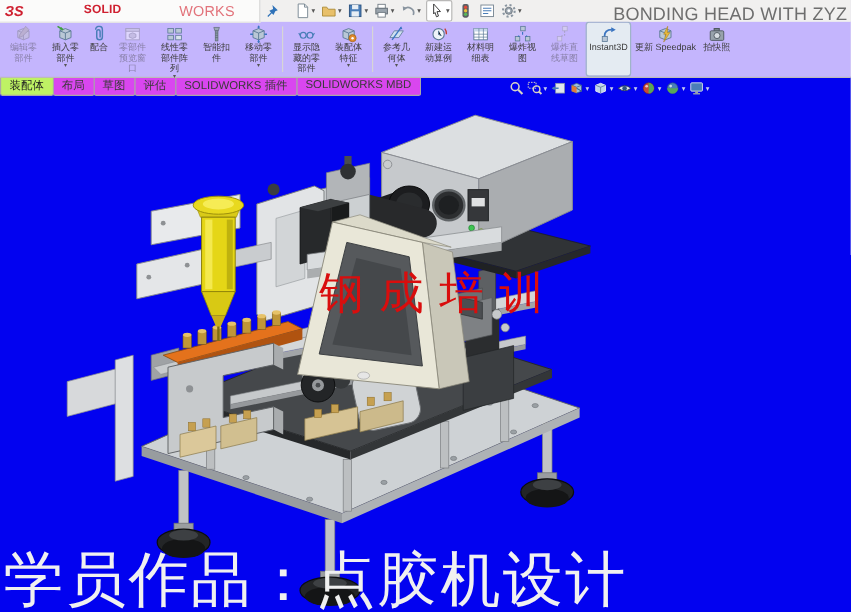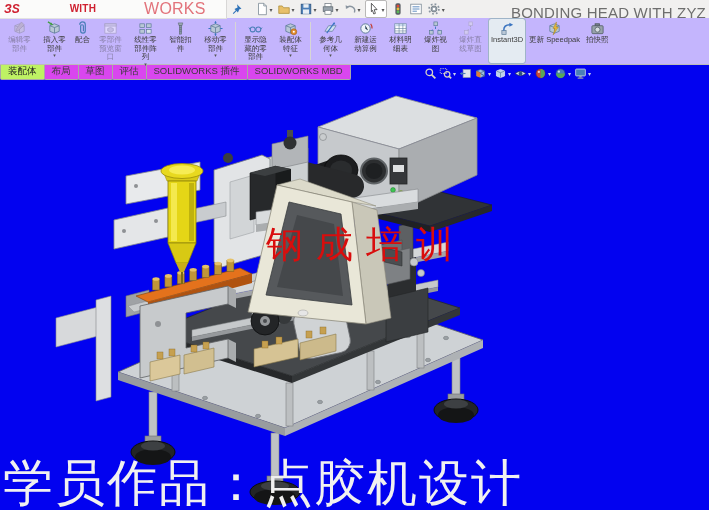--- a/index.html
+++ b/index.html
@@ -4,21 +4,21 @@
 <style>
   html,body{margin:0;padding:0;width:709px;height:510px;overflow:hidden;
     font-family:"Liberation Sans",sans-serif;background:#f1f0ef;position:relative;}
   
   .titlebar{position:absolute;top:0;left:0;right:0;height:18px;background:#f1f0ef;
     display:flex;align-items:center;z-index:10;}
   .logobox{background:#fbfbfa;border-right:1px solid #d8d7d6;border-bottom:1px solid #e3e2e1;
     height:18px;display:flex;align-items:center;padding:0 20px 0 4px;gap:48px;}
   .logo-mark{font-style:italic;font-weight:bold;font-size:12px;color:#cf2030;margin-right:2px;}
   .logo-bold{font-weight:bold;font-size:10px;color:#cf2030;letter-spacing:.2px;}
-  .logo-light{font-size:16px;color:#e2737b;letter-spacing:.2px;}
+  .logo-light{font-size:12px;color:#e2737b;letter-spacing:.2px;}
   .menubar{display:flex;align-items:center;margin-left:8px;}
   .menu-item{font-size:10px;color:#3c3c3c;padding:2px 7px;cursor:default;}
   .pin{width:12px;height:12px;margin:0 4px;}
   .qbar{display:flex;align-items:center;margin-left:6px;}
   .qbtn{display:flex;align-items:center;margin:0 2px;height:16px;}
   .qbtn svg{width:14px;height:14px;}
   .qbtn.boxed{border:1px solid #b9b8b7;background:#fff;padding:0 1px;border-radius:2px;}
   .qcaret{font-size:6px;color:#555;margin-left:1px;}
   .doctitle{position:absolute;right:3px;top:4px;font-size:15px;color:#6e6e6e;letter-spacing:.2px;}
   
@@ -227,21 +227,21 @@
         <rect x="2" y="2.5" width="12" height="8.5" rx="1" fill="#4a7eb8" stroke="#dde4ee" stroke-width="0.9"></rect>
         <rect x="6.5" y="11" width="3" height="2" fill="#9aa4ad"></rect>
         <rect x="4.5" y="13" width="7" height="1.4" fill="#9aa4ad"></rect>
       </symbol>
   </defs>
 </svg>
 
 <div class="titlebar">
   <div class="logobox">
     <span class="logo-mark">ЗS</span>
-    <span class="logo-bold">WITH</span>
+    <span class="logo-bold">SOLID</span>
       <span class="logo-light">WORKS</span>
   </div>
   <svg class="pin" viewBox="0 0 16 16">
       <use href="#i-pin"></use>
     </svg>
   <div class="qbar" id="qbar">
       <span class="qbtn">
         <svg viewBox="0 0 16 16">
           <use href="#i-doc"></use>
         </svg>

